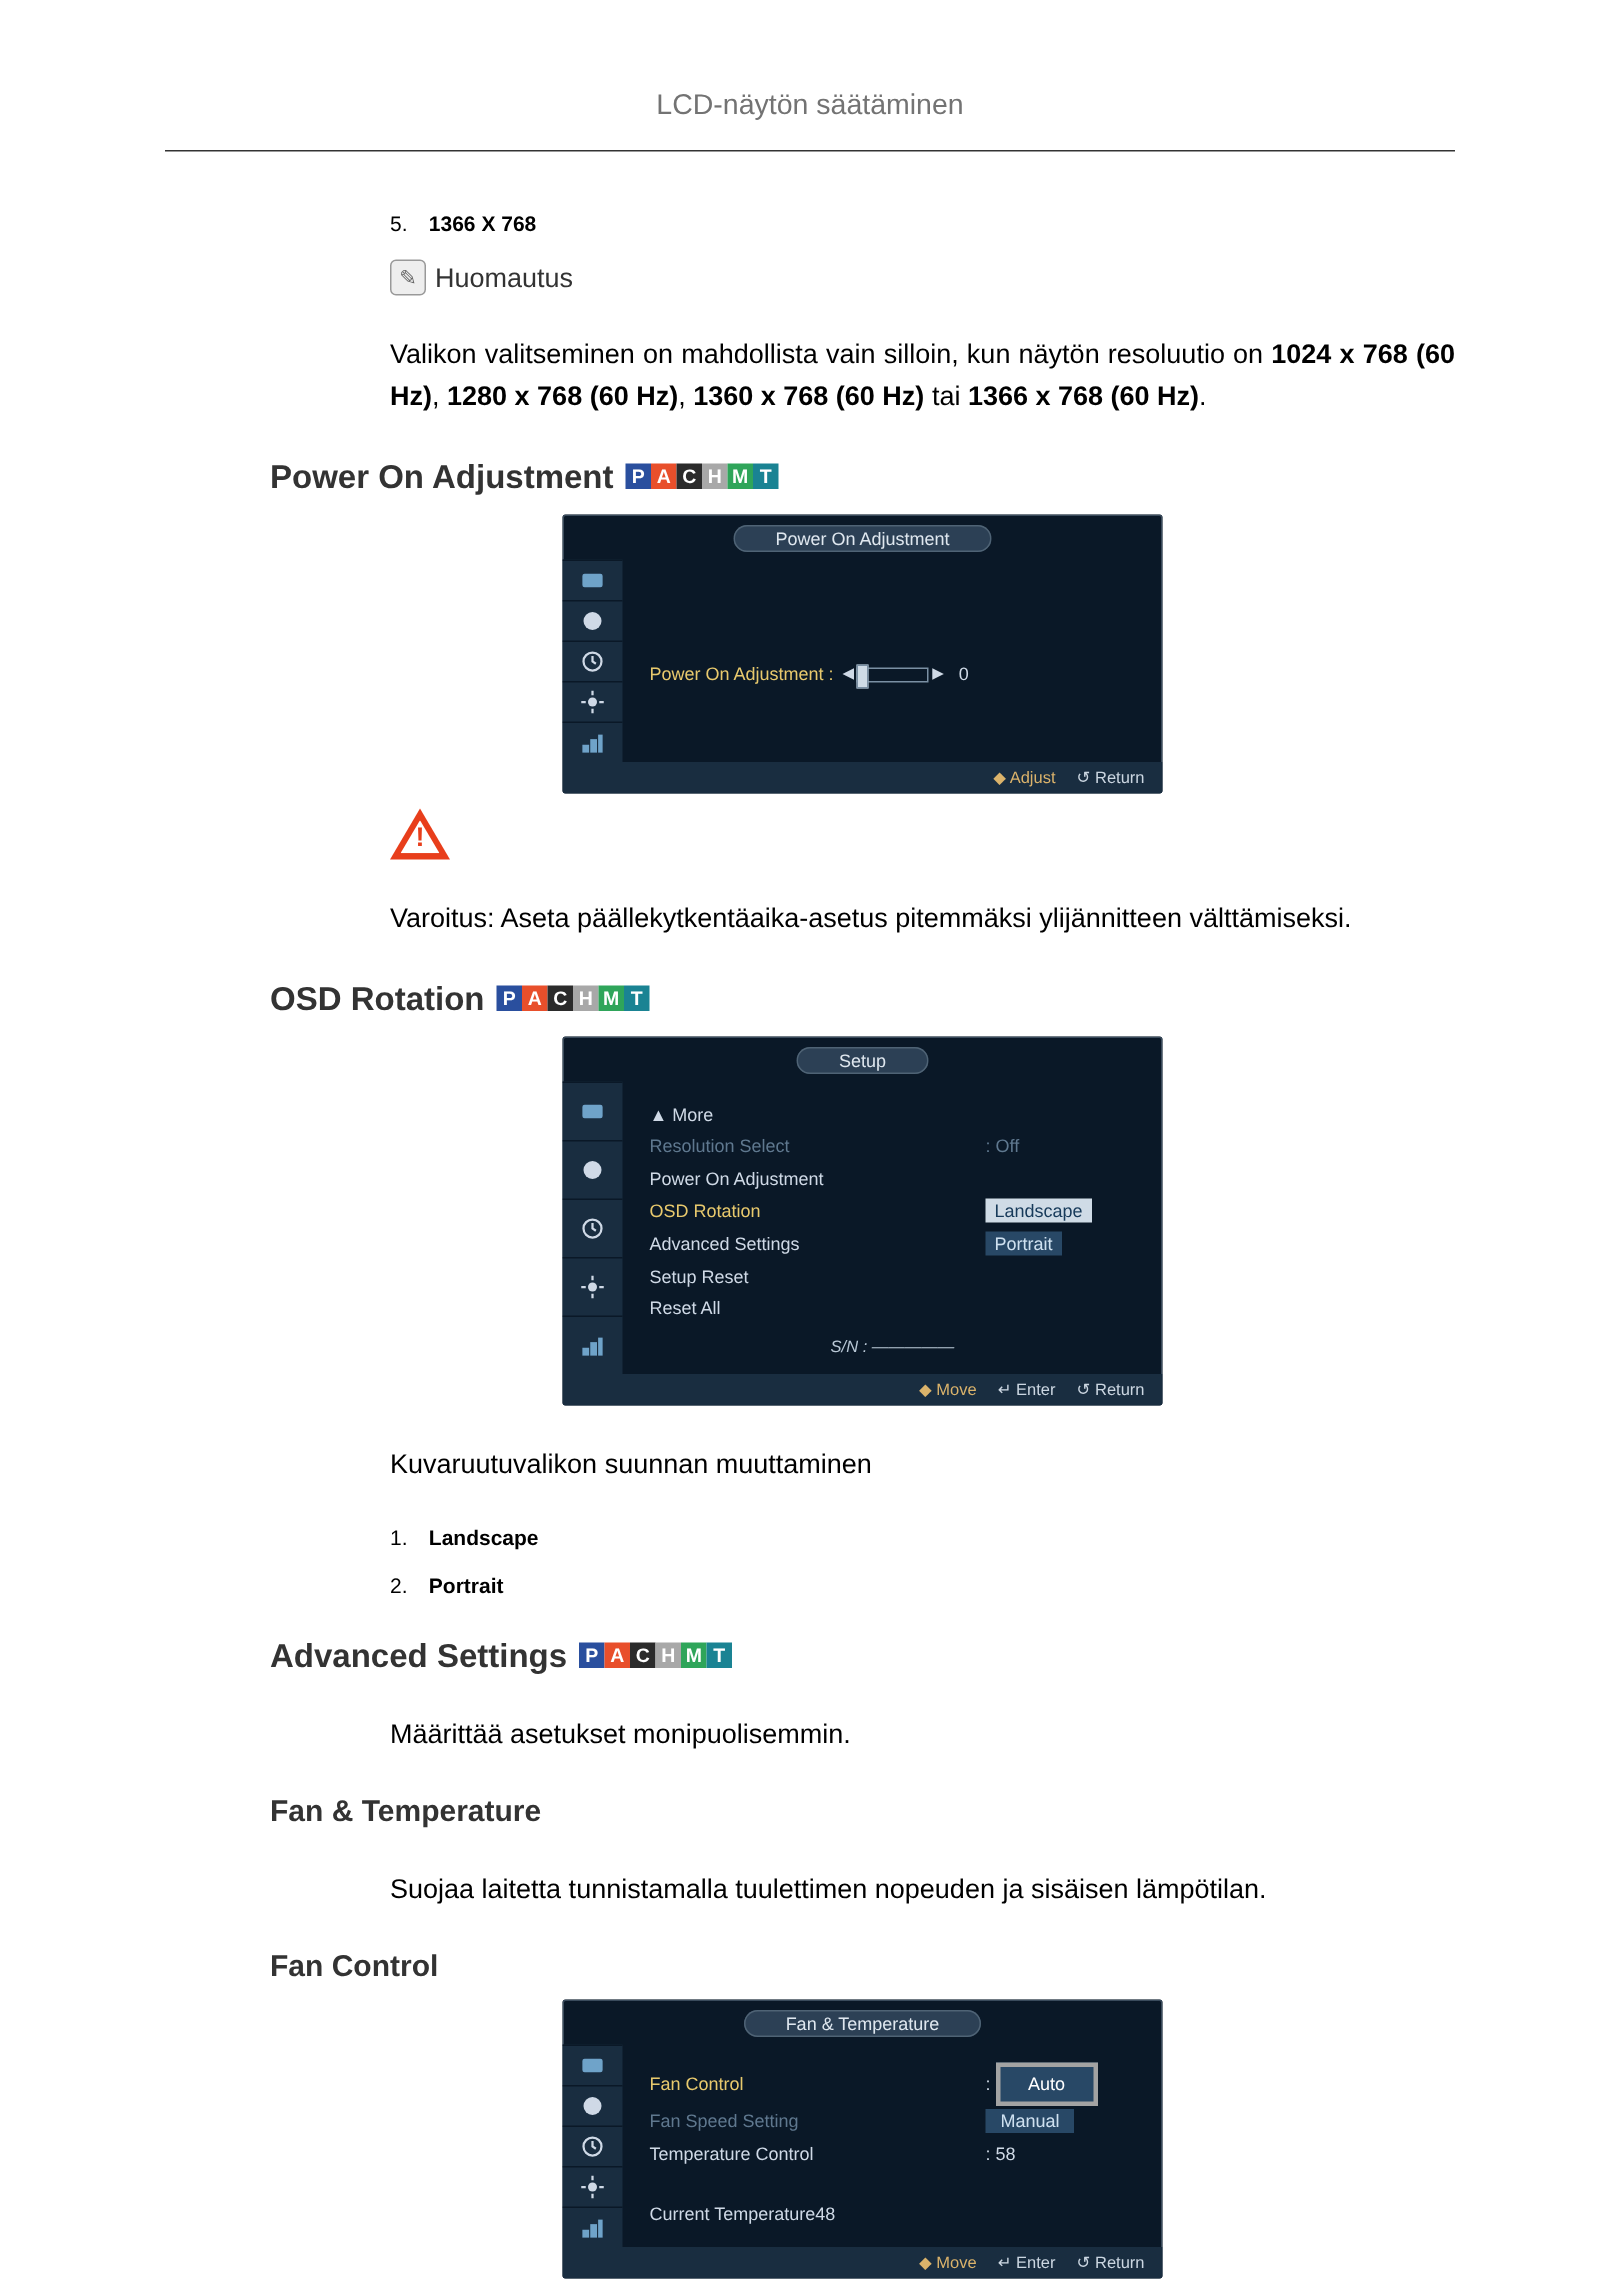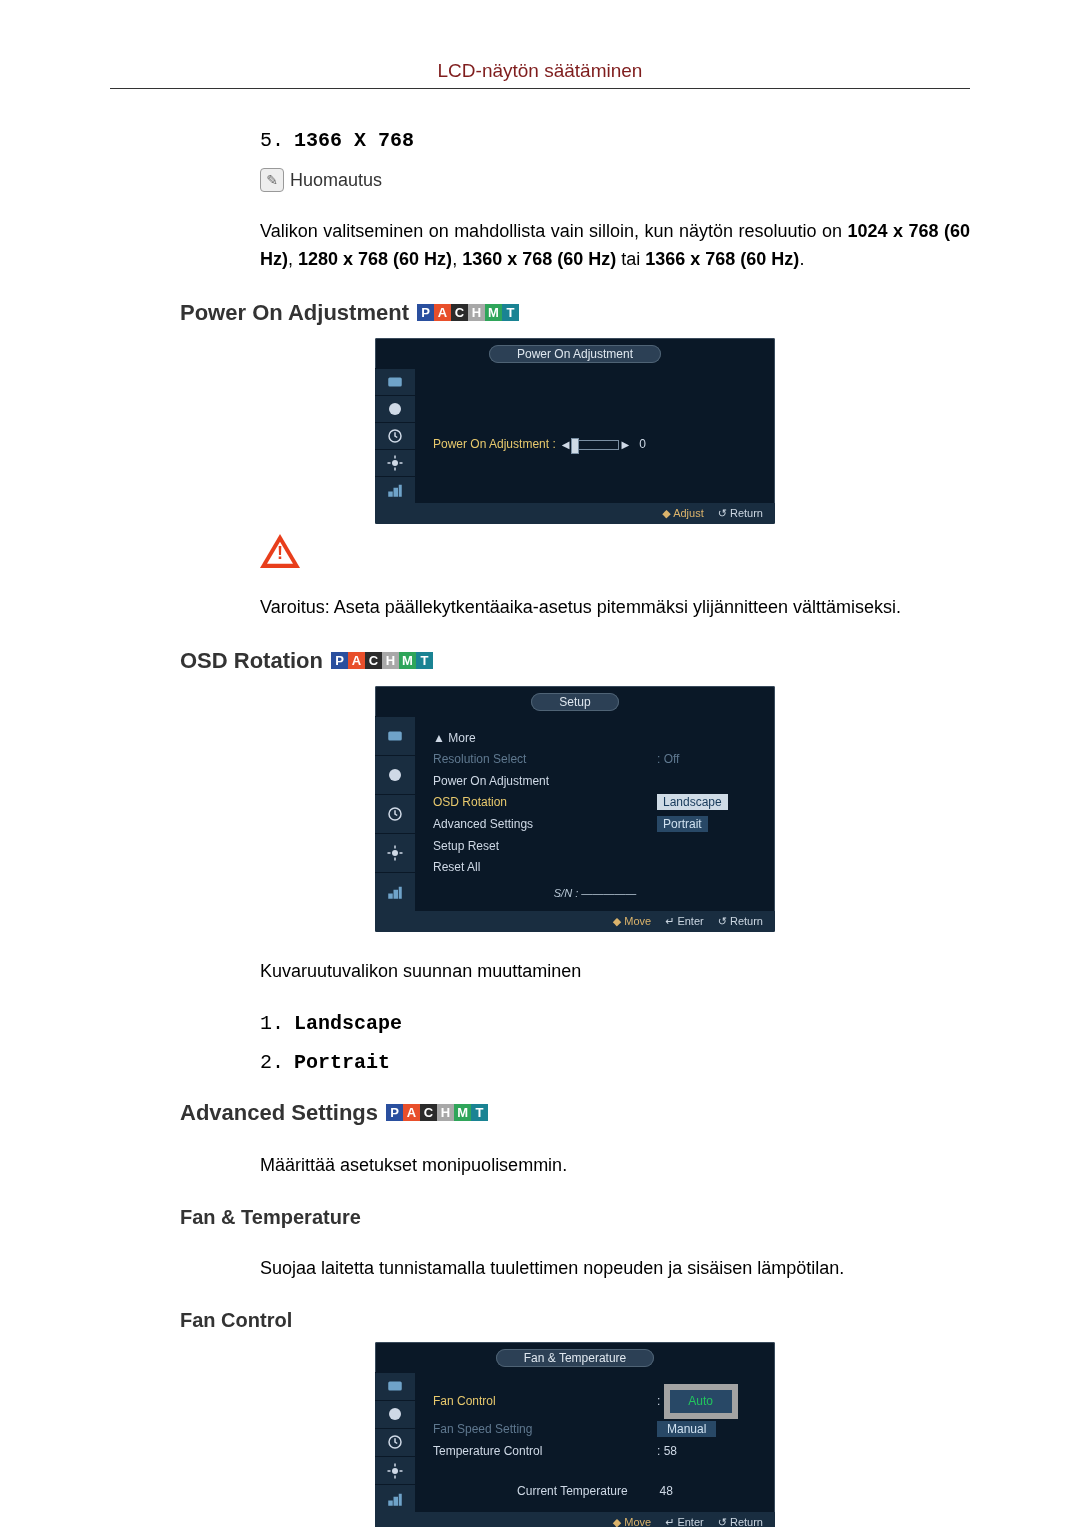--- a/index.html
+++ b/index.html
@@ -11,35 +11,34 @@
   }
   .page {
     width: 1080px;
     min-height: 1527px;
     padding: 60px 110px;
     box-sizing: border-box;
   }
   .hdr-title {
     text-align: center;
     font-size: 19px;
-    color: #7f1d1d;
+    color: #737373;
     border-bottom: 1px solid #333;
-    padding-bottom: 6px;
+    padding-bottom: 18px;
     margin-bottom: 40px;
   }
   .content {
     padding-left: 70px;
   }
   .indent {
     padding-left: 80px;
   }
   .ol-item {
-    font-size: 20px;
+    font-size: 14px;
     margin-bottom: 16px;
-    font-family: Liberation Mono, monospace;
   }
   .ol-num { display: inline-block; width: 22px; }
   .bold { font-weight: bold; }
   .note-head {
     display: flex; align-items: center; gap: 6px;
     font-size: 18px; color: #333;
   }
   .note-icon {
     width: 22px; height: 22px; border:1px solid #999; border-radius:4px;
     display:flex; align-items:center; justify-content:center;
@@ -111,32 +110,32 @@
     flex:1; display:flex; align-items:center; justify-content:center;
     border-top:1px solid #0a1827;
   }
   .osd .side .ico svg { width:18px; height:18px; }
   .osd .main { flex:1; padding:12px 18px; position:relative; }
   .osd .row { display:flex; align-items:center; gap:6px; line-height:1.8; }
   .osd .muted { color:#5f788f; }
   .osd .highlight { color:#e8c96d; }
   .osd .valcol { margin-left:auto; width:100px; text-align:left; }
   .osd .boxval {
-    border:6px solid #a3a3a3; padding:1px 6px; color:#22c55e;
+    border:3px solid #a3a3a3; padding:1px 6px; color:#ffffff;
     display:inline-block; min-width:50px; text-align:center;
   }
   .osd .sel { color:#173a5a; background:#cfdbe6; padding:1px 6px; }
   .osd .sel2 { color:#cfe1f0; background:#284866; padding:1px 6px; }
   .osd .sn { text-align:center; margin-top:8px; font-size:11px; color:#b9c8d6;font-style:italic;}
   .osd .footer {
     background:#192d40; display:flex; justify-content:flex-end;
     gap:14px; padding:4px 12px; font-size:11px; color:#cbd6e1;
   }
   .osd .footer .f1{color:#dbb36b;}
-  .osd .current { display:flex; justify-content:center; padding:2px 0; margin-top:20px;gap:32px;}
+  .osd .current { display:flex; justify-content:flex-start; padding:2px 0; margin-top:20px;}
   .slider {
     display:inline-flex; align-items:center; gap:2px;
   }
   .slider .bar{
     width:46px; height:8px; border:1px solid #7a8fa3; position:relative;
   }
   .slider .handle{
     position:absolute; left:-1px; top:-3px; width:6px; height:14px;
     background:#cfdbe6; border:1px solid #7a8fa3;
   }

